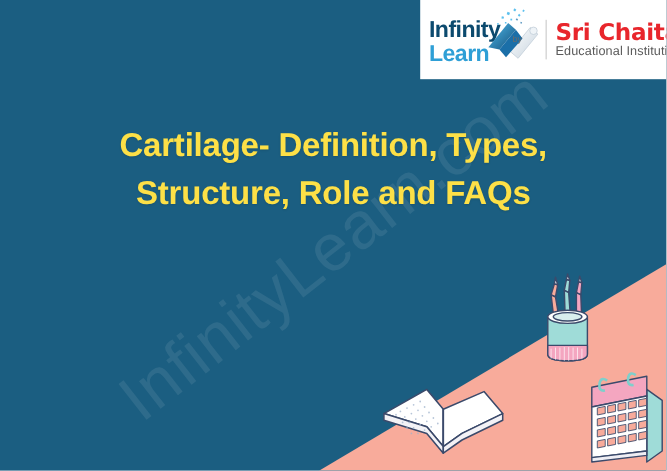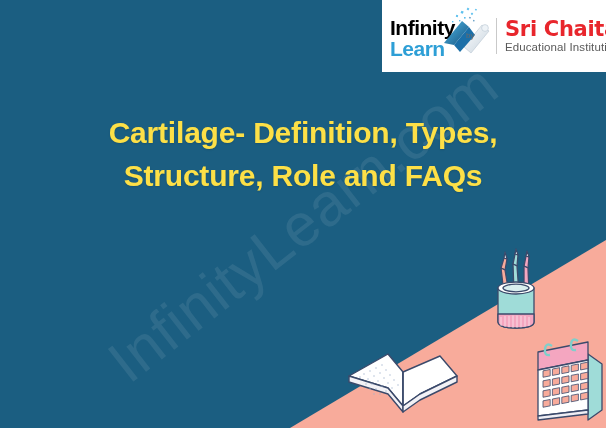--- a/index.html
+++ b/index.html
@@ -64,21 +64,21 @@
   .il-word {
     position: absolute;
     left: 2px;
     font-weight: 700;
     line-height: 1;
     letter-spacing: -0.5px;
   }
   .il-infinity {
     top: 12px;
     font-size: 21px;
-    color: #000000;
+    color: #0c4a6e;
   }
   .il-learn {
     top: 33px;
     font-size: 21px;
     color: #2e9fd6;
   }
   .il-rocket {
     position: absolute;
     left: 54px;
     top: 2px;

